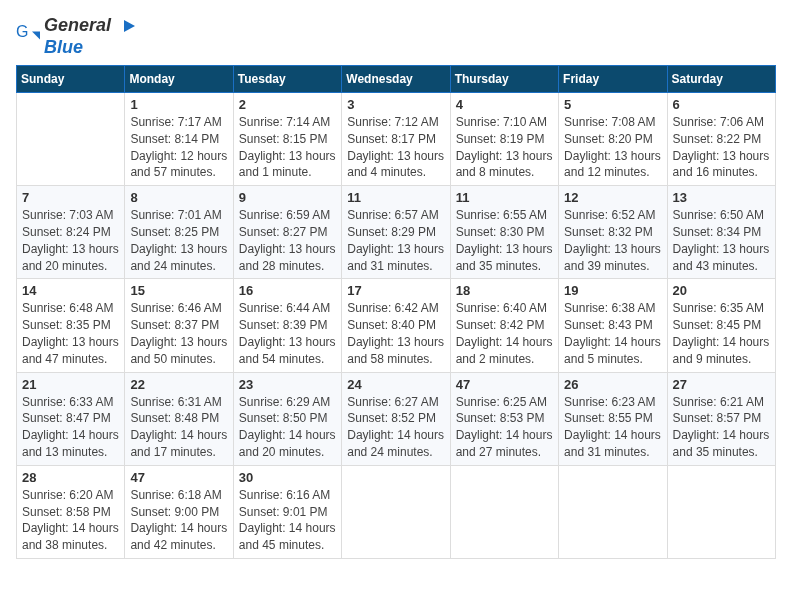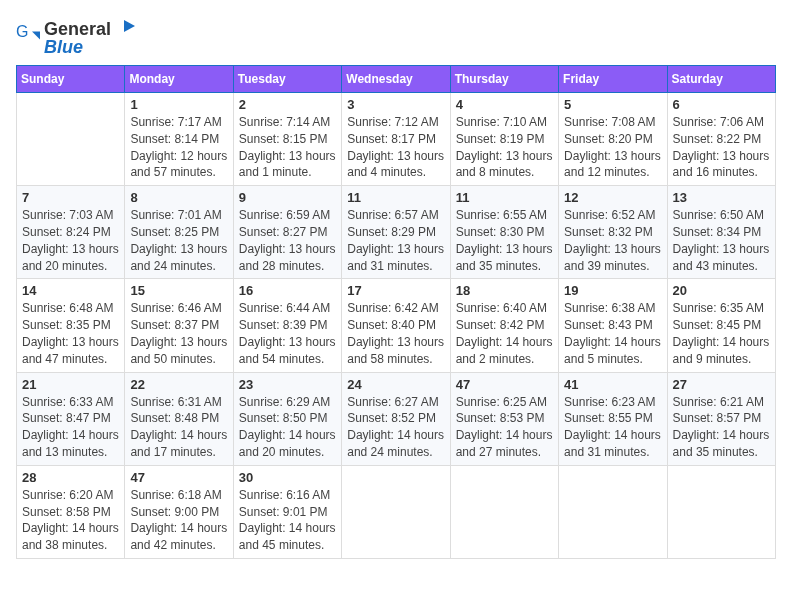--- a/index.html
+++ b/index.html
@@ -87,34 +87,34 @@
     .empty-cell {
       background: #f9f9f9;
     }
     tr:nth-child(even) td {
       background-color: #f7f9fc;
     }
     tr:nth-child(odd) td {
       background-color: #ffffff;
     }
     .calendar-table thead tr th {
-      background-color: #8b5cf6;
+      background-color: #0c4a6e;
     }
   </style>
 </head>
 <body>
 
 <div class="header-section">
   <div class="logo">
     <svg class="logo-icon" viewBox="0 0 30 30" xmlns="http://www.w3.org/2000/svg">
       <text y="15" font-size="20" fill="#1a6fc4">G</text>
       <polygon points="20,8 30,8 30,18" fill="#1a6fc4"></polygon>
     </svg>
     <div>
-      <div style="display:flex; align-items:flex-end; gap:0;">
+      <div style="display:flex; align-items:flex-start; gap:0;font-style:italic;">
         <span class="logo-text-general">General</span>
         <svg width="22" height="22" viewBox="0 0 22 22" style="margin-left:2px;">
           <polygon points="11,4 22,10 11,16" fill="#1a6fc4"></polygon>
         </svg>
       </div>
       <span class="logo-text-blue">Blue</span>
     </div>
   </div>
   <div class="title-section">
   </div>
@@ -235,21 +235,21 @@
         </td>
         <td>
           <span class="day-number">24</span>
           <div class="day-info">Sunrise: 6:27 AM<br>Sunset: 8:52 PM<br>Daylight: 14 hours<br>and 24 minutes.</div>
         </td>
         <td>
           <span class="day-number">47</span>
           <div class="day-info">Sunrise: 6:25 AM<br>Sunset: 8:53 PM<br>Daylight: 14 hours<br>and 27 minutes.</div>
         </td>
         <td>
-          <span class="day-number">41</span>
+          <span class="day-number">26</span>
           <div class="day-info">Sunrise: 6:23 AM<br>Sunset: 8:55 PM<br>Daylight: 14 hours<br>and 31 minutes.</div>
         </td>
         <td>
           <span class="day-number">27</span>
           <div class="day-info">Sunrise: 6:21 AM<br>Sunset: 8:57 PM<br>Daylight: 14 hours<br>and 35 minutes.</div>
         </td>
       </tr>
       <tr>
         <td>
           <span class="day-number">28</span>

